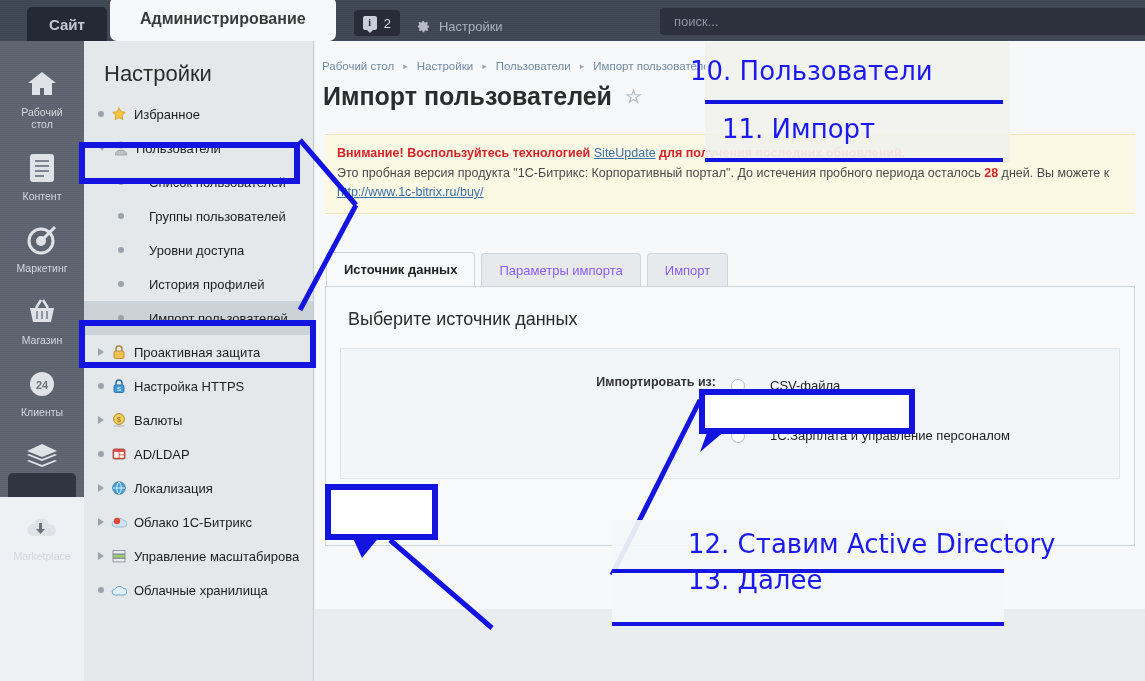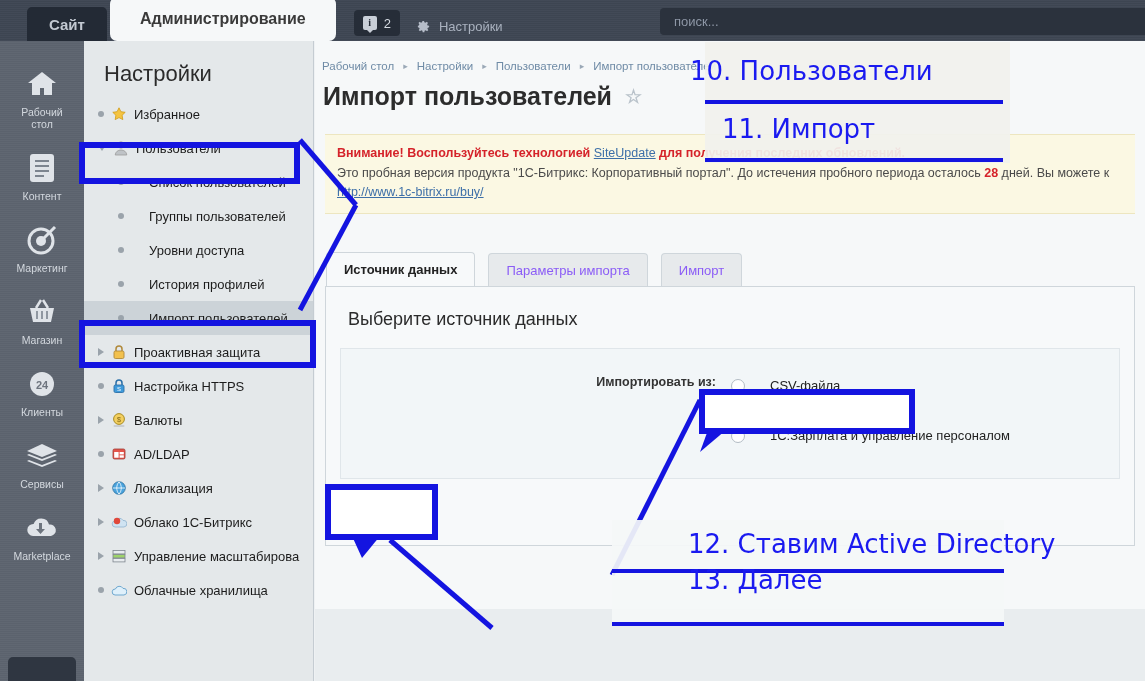--- a/index.html
+++ b/index.html
@@ -46,21 +46,21 @@
   }
   .gear { width: 15px; height: 15px; display: block; }
   .tb-search {
     position: absolute; right: 0px; top: 8px; width: 485px; height: 27px;
     background: #2b323d; border-radius: 4px 0 0 4px;
     color: #8e97a6; font-size: 13px; padding: 0 14px; line-height: 27px;
   }
 
   
   .rail {
-    position: absolute; left: 0; top: 41px; width: 84px; height: 640px;
+    position: absolute; left: 0; top: 41px; width: 84px; height: 456px;
     background: #5d646f;
     background-image: repeating-linear-gradient(0deg, rgba(255,255,255,.02) 0 1px, rgba(0,0,0,.02) 1px 2px);
     padding-top: 16px;
   }
   .rail-item { width: 84px; padding: 9px 0 11px; text-align: center; }
   .rail-label { color: #d3d8de; font-size: 10.5px; line-height: 12px; margin-top: 4px; }
   .rail-glyph { height: 36px; display: flex; align-items: center; justify-content: center; }
   .rail-foot {
     position: absolute; left: 8px; bottom: 0; width: 68px; height: 24px;
     background: #2f3641; border-radius: 5px 5px 0 0;
@@ -97,21 +97,21 @@
 
   .notice {
     margin: 23px 10px 0 10px; background: #fbf8e3; border-top: 1px solid #ede6c0; border-bottom: 1px solid #ede6c0;
     padding: 9px 12px 11px; font-size: 12.5px; line-height: 19px; color: #4a4a4a;
   }
   .notice .warn { color: #d5232a; font-weight: bold; }
   .notice a { color: #3d6fa8; }
   .notice .days { color: #d5232a; font-weight: bold; }
   .notice .r2 { margin-top: 1px; white-space: nowrap; }
 
-  .tabs { display: flex; gap: 13px; padding: 38px 0 0 11px; align-items: flex-end; }
+  .tabs { display: flex; gap: 6px; padding: 38px 0 0 11px; align-items: flex-end; }
   .tab {
     background: #e7eaec; border: 1px solid #cfd6db; border-bottom: none;
     border-radius: 4px 4px 0 0; padding: 9px 17px 8px; font-size: 13px; color: #8b5cf6;
   }
   .tab.active { background: #f7f9fa; color: #222; font-weight: bold; padding-bottom: 9px; border-color: #cfd6db; }
 
   .panel {
     margin: 0 10px; background: #f7f9fa; border: 1px solid #cfd6db; border-top: 1px solid #cfd6db;
     min-height: 260px; position: relative;
   }

